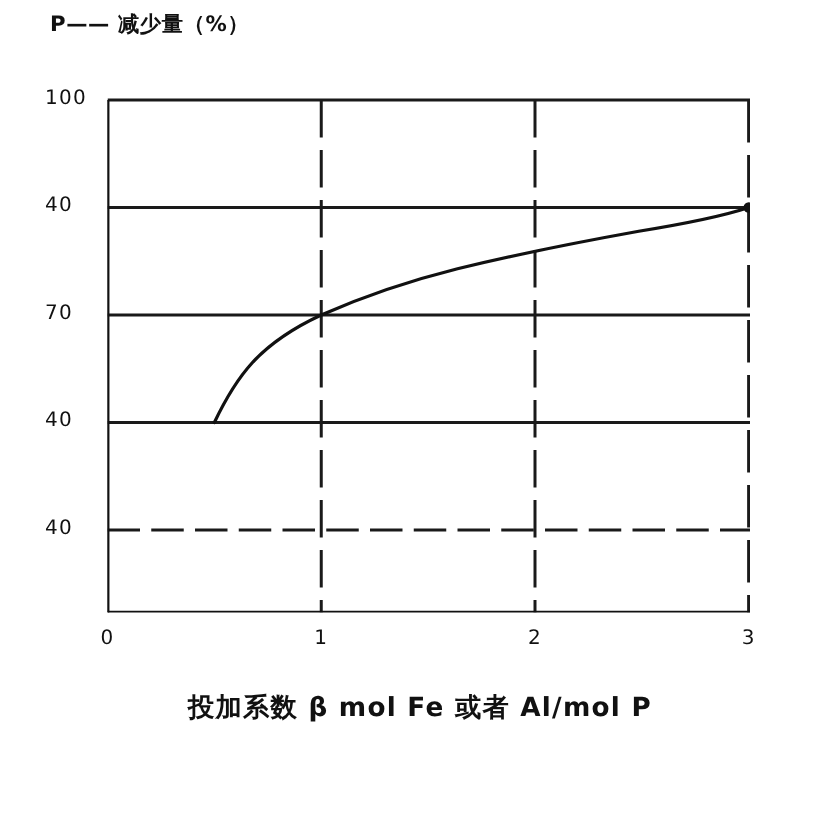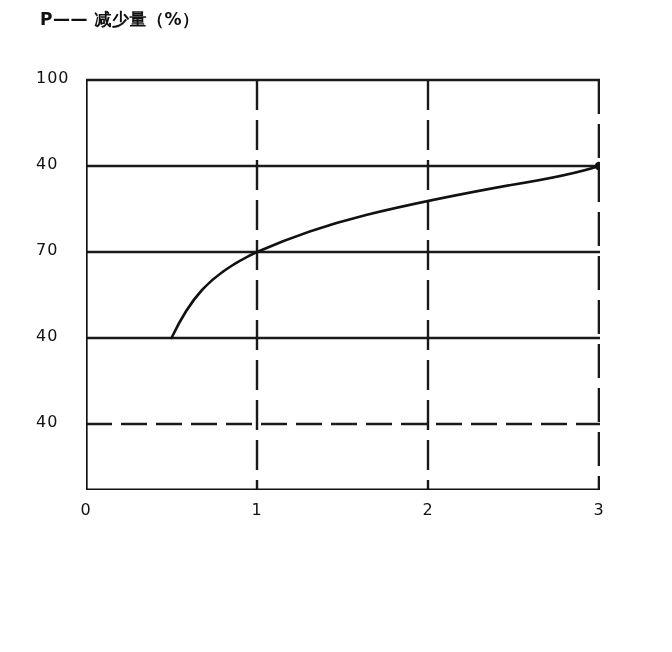--- a/index.html
+++ b/index.html
@@ -130,14 +130,15 @@
     <div class="tick-label ytick" style="left:-50px; top:168px;">70</div>
     <div class="tick-label ytick" style="left:-50px; top:254px;">40</div>
     <div class="tick-label ytick" style="left:-50px; top:340px;">40</div>
 
     <div class="tick-label xtick" style="left:-15px; top:428px;">0</div>
     <div class="tick-label xtick" style="left:156px; top:428px;">1</div>
     <div class="tick-label xtick" style="left:327px; top:428px;">2</div>
     <div class="tick-label xtick" style="left:498px; top:428px;">3</div>
   </div>
 
+  <div class="xaxis-title">投加系数 β  mol Fe 或者 Al/mol P</div>
 
 </div>
 
 </body></html>

